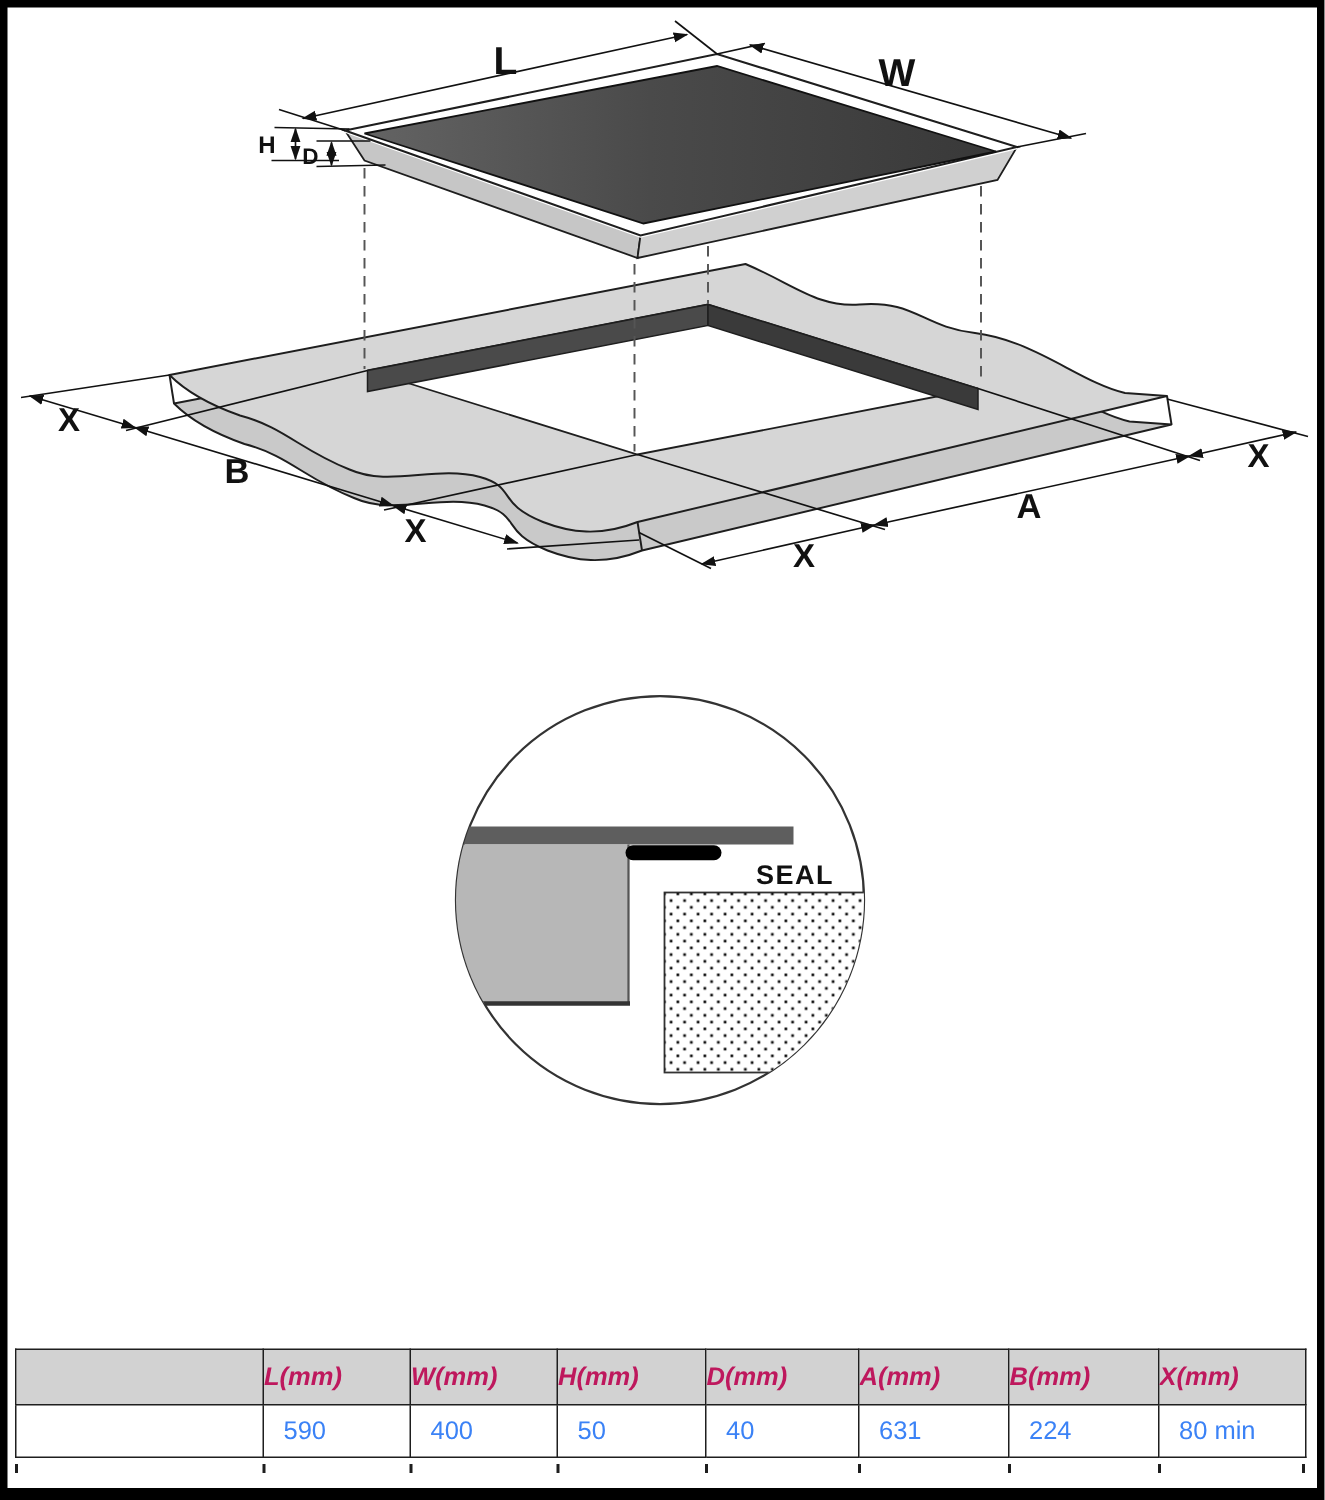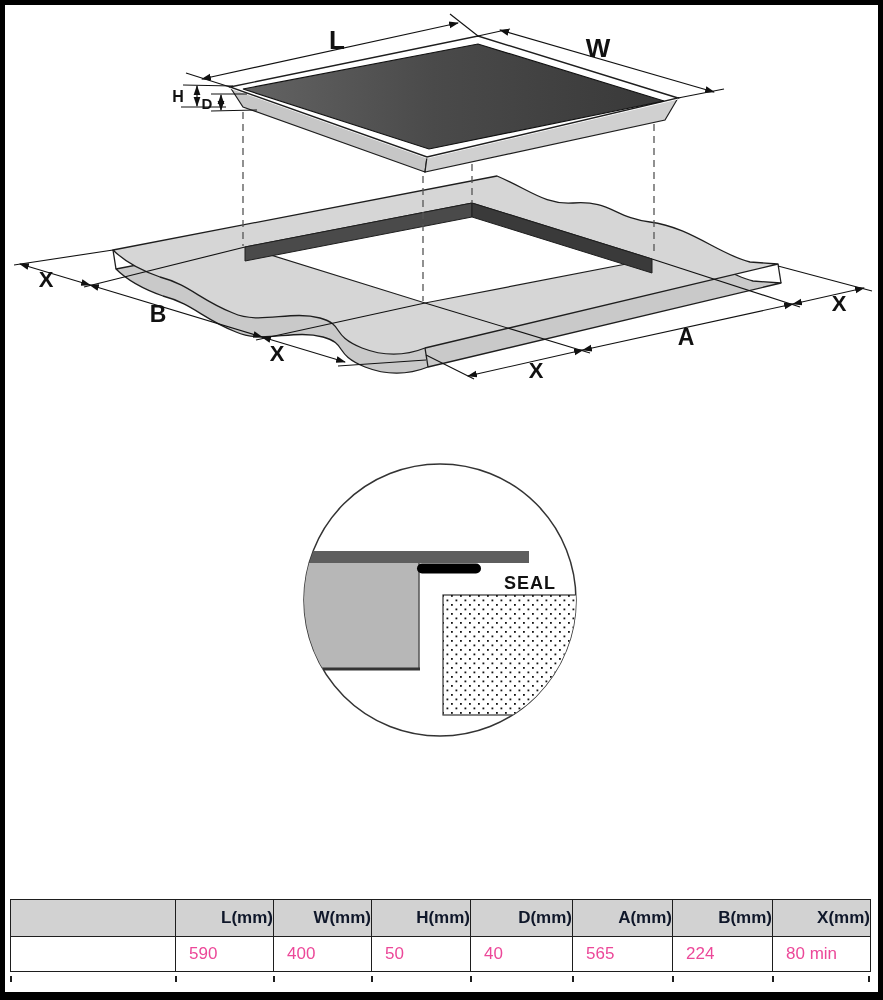--- a/index.html
+++ b/index.html
@@ -17,29 +17,30 @@
   .dim-label{font-family:"Liberation Sans",sans-serif;font-weight:bold;fill:#111;}
   .seal-text{font-family:"Liberation Sans",sans-serif;font-weight:600;fill:#111;letter-spacing:1px;}
 
   .table-wrap{position:absolute;left:5px;top:894px;width:861px;}
   table.dims{border-collapse:collapse;table-layout:fixed;width:860px;}
   table.dims td{
     border:1.6px solid #1e1e1e;
     font-size:17px;
     padding:0 0 0 13px;
     overflow:hidden;white-space:nowrap;
-    color:#ec4899;
+    color:#3b82f6;
   }
   table.dims tr.hdr td{
     background:#d2d2d2;
     font-weight:bold;
-    color:#0f172a;
-    text-align:right;
+    color:#be185d;
+    text-align:left;
     padding:0;
     height:36px;
+    font-style:italic;
   }
   table.dims tr.val td{height:34px;}
   .stub-row{position:absolute;left:0;top:77px;width:860px;height:6px;}
   .stub{position:absolute;top:0;width:1.7px;height:6px;background:#1e1e1e;}
 </style>
 </head>
 <body>
 
 <div class="page">
 
@@ -196,21 +197,21 @@
         <td>A(mm)</td>
         <td>B(mm)</td>
         <td>X(mm)</td>
       </tr>
       <tr class="val">
         <td></td>
         <td>590</td>
         <td>400</td>
         <td>50</td>
         <td>40</td>
-        <td>565</td>
+        <td>631</td>
         <td>224</td>
         <td>80 min</td>
       </tr>
     </tbody>
       </table>
     <div class="stub-row">
       <div class="stub" style="left:0px"></div>
       <div class="stub" style="left:165px"></div>
       <div class="stub" style="left:263px"></div>
       <div class="stub" style="left:361px"></div>

